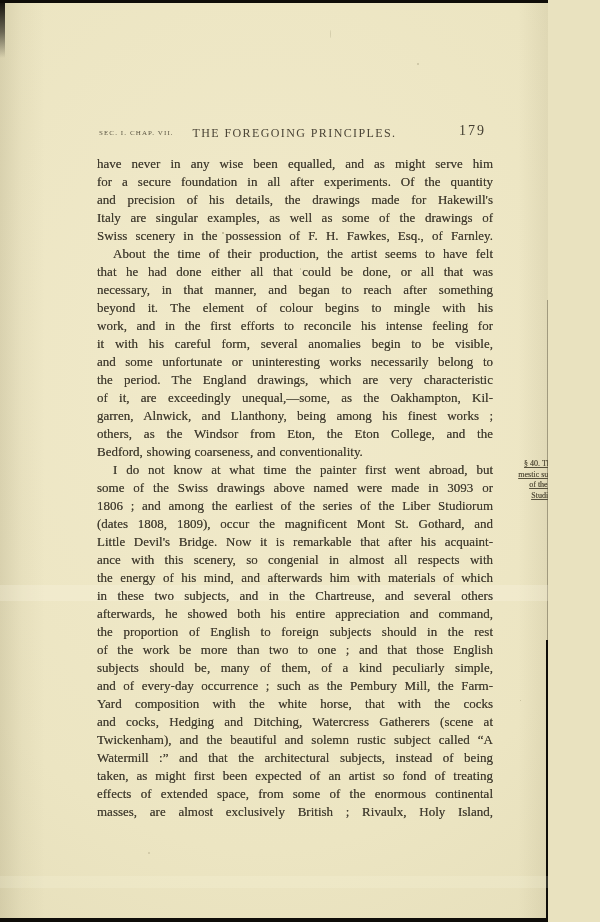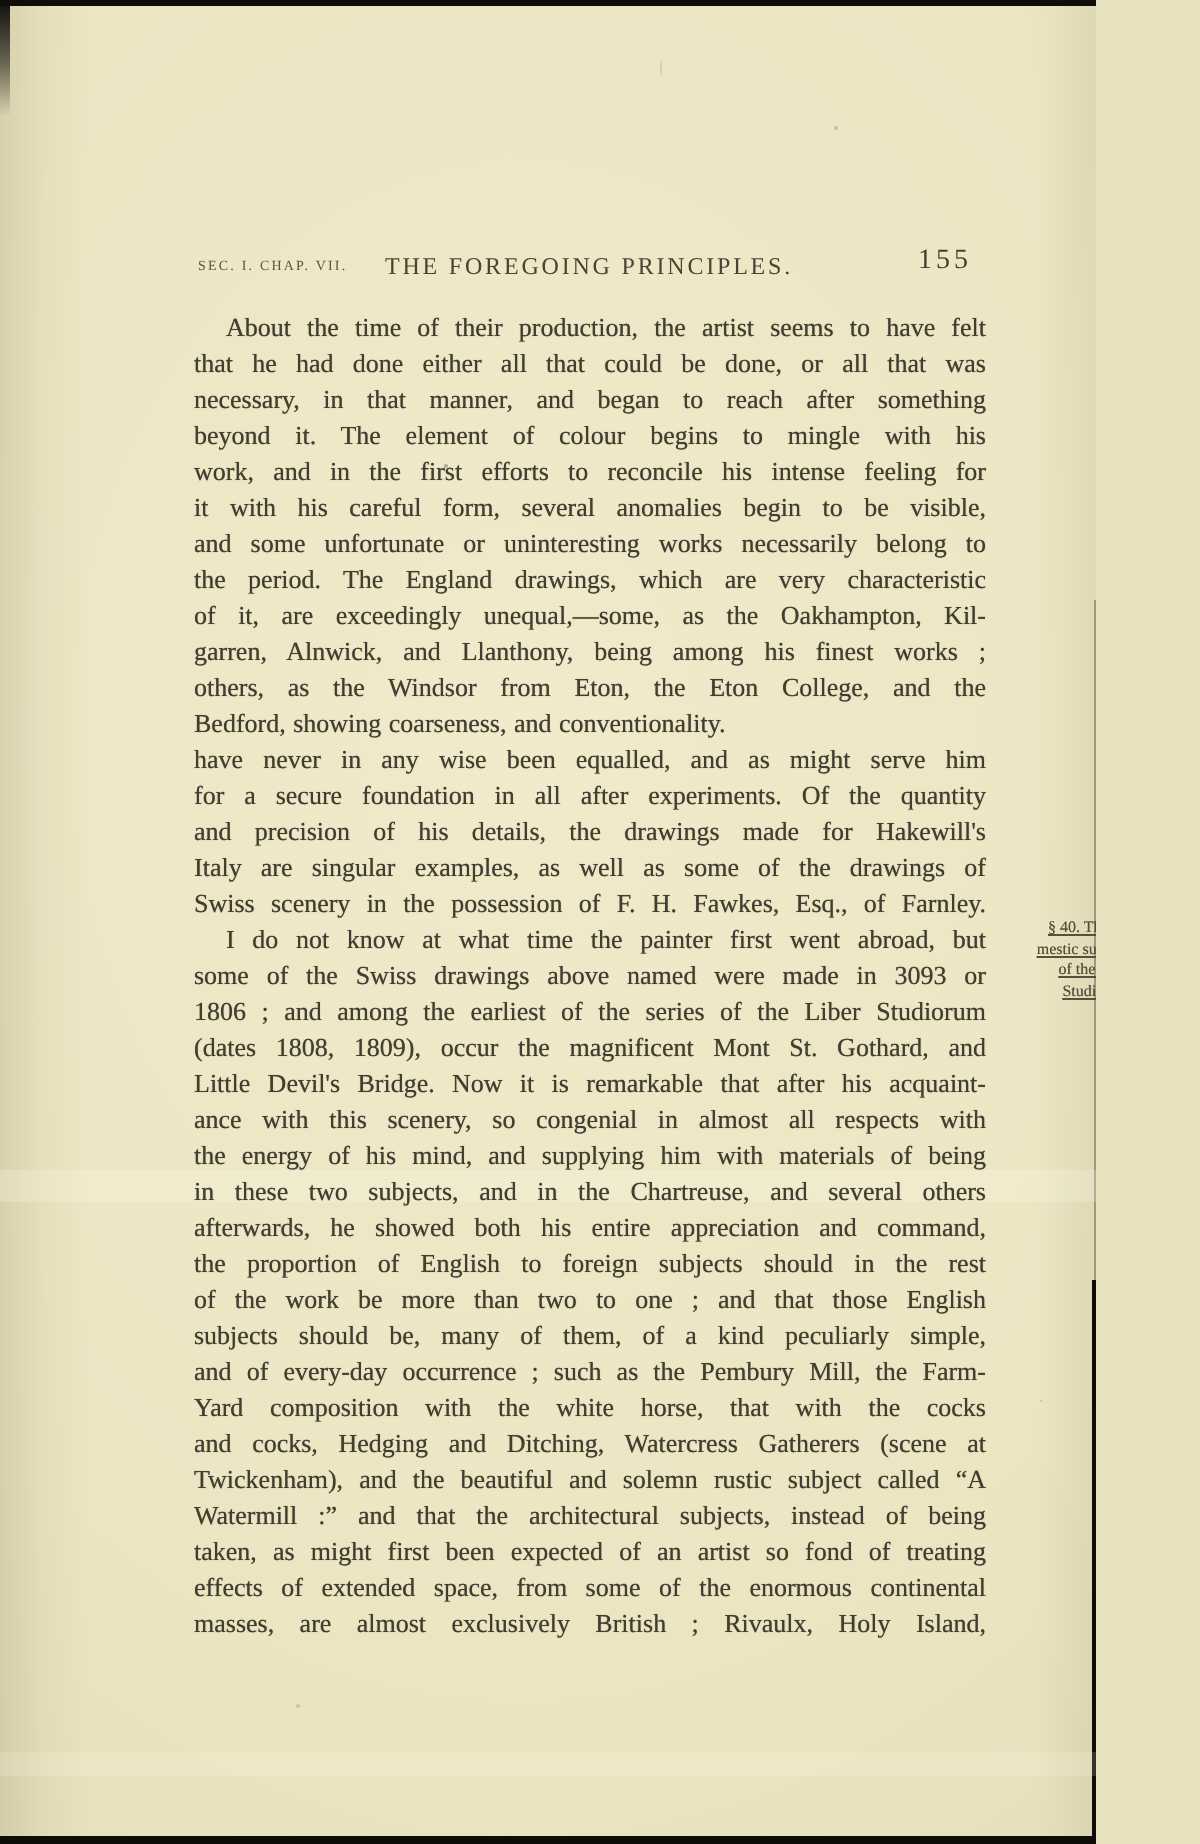--- a/index.html
+++ b/index.html
@@ -94,53 +94,53 @@
   <div class="edge edge-right"></div>
   <div class="edge-right-faint edge"></div>
   <div class="edge-corner-tl"></div>
 
   <div class="band band1"></div>
   <div class="band band2"></div>
 
   <div class="header">
     <span class="sec">SEC. I. CHAP. VII.</span>
     <span class="running-title">THE FOREGOING PRINCIPLES.</span>
-    <span class="pagenum">155</span>
+    <span class="pagenum">179</span>
   </div>
 
   <div class="bodytext">
+    <div class="paragraph">
+        <div class="tline">have never in any wise been equalled, and as might serve him</div>
+        <div class="tline">for a secure foundation in all after experiments.  Of the quantity</div>
+        <div class="tline">and precision of his details, the drawings made for Hakewill's</div>
+        <div class="tline">Italy are singular examples, as well as some of the drawings of</div>
+        <div class="tline">Swiss scenery in the possession of F. H. Fawkes, Esq., of Farnley.</div>
+      </div>
     <div class="paragraph indent">
         <div class="tline">About the time of their production, the artist seems to have felt</div>
         <div class="tline">that he had done either all that could be done, or all that was</div>
         <div class="tline">necessary, in that manner, and began to reach after something</div>
         <div class="tline">beyond it.  The element of colour begins to mingle with his</div>
         <div class="tline">work, and in the first efforts to reconcile his intense feeling for</div>
         <div class="tline">it with his careful form, several anomalies begin to be visible,</div>
         <div class="tline">and some unfortunate or uninteresting works necessarily belong to</div>
         <div class="tline">the period.  The England drawings, which are very characteristic</div>
         <div class="tline">of it, are exceedingly unequal,—some, as the Oakhampton, Kil-</div>
         <div class="tline">garren, Alnwick, and Llanthony, being among his finest works ;</div>
         <div class="tline">others, as the Windsor from Eton, the Eton College, and the</div>
         <div class="tline last">Bedford, showing coarseness, and conventionality.</div>
       </div>
-    <div class="paragraph">
-        <div class="tline">have never in any wise been equalled, and as might serve him</div>
-        <div class="tline">for a secure foundation in all after experiments.  Of the quantity</div>
-        <div class="tline">and precision of his details, the drawings made for Hakewill's</div>
-        <div class="tline">Italy are singular examples, as well as some of the drawings of</div>
-        <div class="tline">Swiss scenery in the possession of F. H. Fawkes, Esq., of Farnley.</div>
-      </div>
     <div class="paragraph indent">
         <div class="tline">I do not know at what time the painter first went abroad, but</div>
         <div class="tline">some of the Swiss drawings above named were made in 3093 or</div>
         <div class="tline">1806 ; and among the earliest of the series of the Liber Studiorum</div>
         <div class="tline">(dates 1808, 1809), occur the magnificent Mont St. Gothard, and</div>
         <div class="tline">Little Devil's Bridge.  Now it is remarkable that after his acquaint-</div>
         <div class="tline">ance with this scenery, so congenial in almost all respects with</div>
-        <div class="tline">the energy of his mind, and supplying him with materials of being</div>
+        <div class="tline">the energy of his mind, and afterwards him with materials of which</div>
         <div class="tline">in these two subjects, and in the Chartreuse, and several others</div>
         <div class="tline">afterwards, he showed both his entire appreciation and command,</div>
         <div class="tline">the proportion of English to foreign subjects should in the rest</div>
         <div class="tline">of the work be more than two to one ; and that those English</div>
         <div class="tline">subjects should be, many of them, of a kind peculiarly simple,</div>
         <div class="tline">and of every-day occurrence ; such as the Pembury Mill, the Farm-</div>
         <div class="tline">Yard composition with the white horse, that with the cocks</div>
         <div class="tline">and cocks, Hedging and Ditching, Watercress Gatherers (scene at</div>
         <div class="tline">Twickenham), and the beautiful and solemn rustic subject called “A</div>
         <div class="tline">Watermill :” and that the architectural subjects, instead of being</div>

